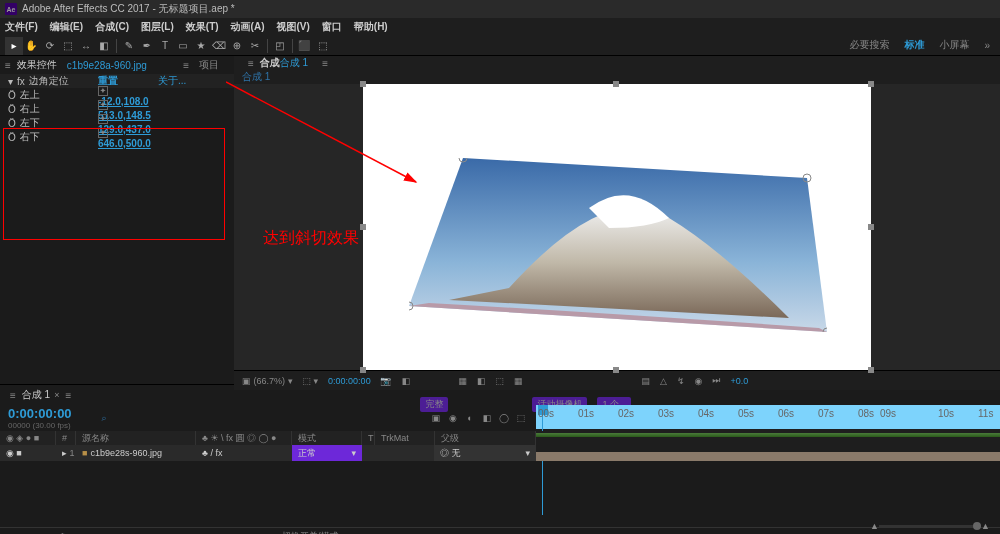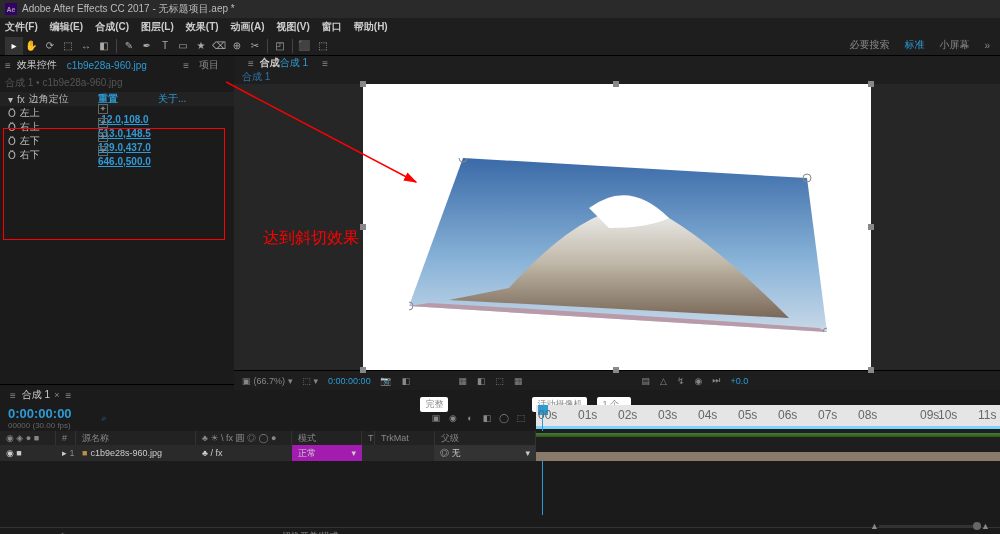--- a/index.html
+++ b/index.html
@@ -6,21 +6,21 @@
   body { width:1000px; height:534px; background:#1a1a1a; color:#ccc; font-size:11px; overflow:hidden; position:relative; }
   .titlebar { height:18px; background:#2a2a2a; display:flex; align-items:center; padding:0 5px; font-size:10px; color:#bbb;text-align:center; }
   .titlebar .ae-logo { width:12px; height:12px; background:#330066; margin-right:5px; border-radius:1px; display:flex; align-items:center; justify-content:center; color:#999; font-size:7px; font-weight:bold; }
   .menubar { height:18px; background:#1e1e1e; display:flex; align-items:center; padding:0 5px; font-size:10px; color:#ccc; }
   .menubar span { margin-right:12px; cursor:pointer;font-weight:bold; }
   .toolbar { height:20px; background:#1e1e1e; display:flex; align-items:center; padding:0 5px; border-bottom:1px solid #000; }
   .toolbar .tool { width:18px; height:18px; display:flex; align-items:center; justify-content:center; color:#aaa; font-size:10px; cursor:pointer; }
   .toolbar .tool.active { background:#333; color:#fff; }
   .toolbar .sep { width:1px; height:14px; background:#444; margin:0 3px; }
   .workspaces { position:absolute; right:10px; top:38px; display:flex; gap:15px; font-size:10px; color:#888; align-items:center; }
-  .workspaces .active { color:#2e9bd6; }
+  .workspaces .active { color:#2e9bd6;font-weight:bold; }
   .workspaces .pick { color:#888; }
   .main { display:flex; height:328px; }
   .left-panel { width:234px; background:#1b1b1b; position:relative; }
   .panel-tabs { height:18px; display:flex; align-items:center; padding:0 5px; font-size:10px; background:#1b1b1b; }
   .panel-tabs .tab { margin-right:10px; color:#888; }
   .panel-tabs .tab.active { color:#ccc; }
   .panel-tabs .fxlink { color:#2e9bd6; }
   .panel-tabs .menu-ic { color:#888; margin-left:auto; }
   .effect-head { padding:2px 5px; font-size:10px; color:#555; }
   .fx-row { height:14px; display:flex; align-items:center; font-size:10px; padding:0 8px; color:#bbb; }
@@ -40,35 +40,35 @@
   .breadcrumb { height:16px; padding:0 8px; font-size:10px; color:#2e73a8; }
   .canvas-area { flex:1; background:#262626; display:flex; align-items:center; justify-content:center; position:relative; }
   .canvas { width:508px; height:286px; background:#fff; position:relative; }
   .canvas .handle { width:6px; height:6px; background:#888; position:absolute; }
   .mountain { position:absolute; width:418px; height:174px; left:46px; top:74px; }
   .annotation { position:absolute; left:263px; top:228px; font-size:16px; color:#ff0000; font-family:"SimSun",serif; }
   .arrow { position:absolute; left:226px; top:72px; width:200px; height:120px; pointer-events:none; }
   .viewer-footer { height:20px; background:#1e1e1e; display:flex; align-items:center; padding:0 8px; font-size:9px; color:#888; border-top:1px solid #000; }
   .viewer-footer .item { margin-right:10px; display:flex; align-items:center; gap:3px; }
   .viewer-footer .timecode { color:#2e9bd6; }
-  .viewer-footer .dropdown { background:#ffffff; padding:1px 5px; border-radius:2px;margin-top:48px; }
+  .viewer-footer .dropdown { background:#4c1d95; padding:1px 5px; border-radius:2px;margin-top:48px; }
   .timeline { height:150px; background:#1b1b1b; border-top:1px solid #000; }
   .tl-tabs { height:20px; background:#1b1b1b; display:flex; align-items:center; padding:0 10px; font-size:10px; }
   .tl-tabs .tltab { color:#ccc; }
   .tl-tabs .menu-ic { color:#888; margin-left:6px; }
   .tl-tabs .x { color:#888; margin-left:4px; font-size:9px; }
   .tl-header { height:26px; display:flex; }
   .tl-left { width:536px; display:flex; align-items:center; padding:0 8px; }
   .tl-time { color:#2e9bd6; font-size:13px; font-weight:bold; }
   .tl-sub { color:#666; font-size:8px; }
   .tl-search { color:#2e73a8; font-size:9px; margin-left:30px; }
   .tl-icons { display:flex; gap:3px; margin-left:auto; }
   .tl-icons .ic { width:14px; height:14px; display:flex; align-items:center; justify-content:center; color:#888; font-size:9px; }
   .tl-right { flex:1; background:#1e1e1e; position:relative; }
-  .ruler { height:24px; background:#e5e5e5; border-bottom:3px solid #7dd3fc; display:flex; font-size:12px; color:#666; position:relative; }
+  .ruler { height:24px; background:#7dd3fc; border-bottom:5px solid #7dd3fc; display:flex; font-size:10px; color:#666; position:relative; }
   .ruler .tick { position:absolute; top:3px; }
   .playhead { position:absolute; left:2px; top:0; width:10px; height:10px; background:#2e9bd6; }
   .playhead::after { content:''; position:absolute; left:4px; top:10px; width:1px; height:100px; background:#2e9bd6; }
   .tl-cols { height:14px; display:flex; font-size:9px; color:#888; background:#222; }
   .tl-cols .c { padding:0 6px; border-right:1px solid #333; display:flex; align-items:center; }
   .layer-row { height:16px; display:flex; font-size:9px; background:#2a2a2a; }
   .layer-row .lc { padding:0 6px; display:flex; align-items:center; gap:3px; }
   .layer-bar { flex:1; background:#1e1e1e; position:relative; }
   .green-bar { position:absolute; left:0; top:2px; height:4px; width:100%; background:linear-gradient(to bottom,#4a7a3a,#2a5a1a); }
   .clip-bar { position:absolute; left:0; top:7px; height:9px; width:100%; background:#8a7a6a; }
@@ -131,21 +131,20 @@
 <div class="main">
 
   <div class="left-panel">
     <div class="panel-tabs">
       <span class="menu-ic" style="margin-left:0;margin-right:6px;">≡</span>
       <span class="tab active">效果控件</span>
       <span class="fxlink">c1b9e28a-960.jpg</span>
       <span class="menu-ic">≡</span>
       <span class="tab" style="margin-left:10px;">项目</span>
     </div>
-    <div class="effect-head">合成 1 • c1b9e28a-960.jpg</div>
 
     <div class="fx-row header">
       <div class="col1">
           <span>▾</span>
           <span>fx</span>
           <span>边角定位</span>
         </div>
       <div class="col2 reset-col">重置</div>
       <div class="col3 reset-col">关于...</div>
     </div>
@@ -290,21 +289,21 @@
         <div class="playhead"></div>
         <span class="tick" style="left:2px">00s</span>
         <span class="tick" style="left:42px">01s</span>
         <span class="tick" style="left:82px">02s</span>
         <span class="tick" style="left:122px">03s</span>
         <span class="tick" style="left:162px">04s</span>
         <span class="tick" style="left:202px">05s</span>
         <span class="tick" style="left:242px">06s</span>
         <span class="tick" style="left:282px">07s</span>
         <span class="tick" style="left:322px">08s</span>
-        <span class="tick" style="left:384px">09s</span>
+        <span class="tick" style="left:344px">09s</span>
         <span class="tick" style="left:402px">10s</span>
         <span class="tick" style="left:442px">11s</span>
       </div>
     </div>
   </div>
 
   <div style="display:flex;">
     <div style="width:536px;">
       <div class="tl-cols">
         <div class="c" style="width:56px">◉ ◈ ● ■</div>
@@ -320,21 +319,21 @@
         <div class="lc" style="width:56px">◉    ■</div>
         <div class="lc" style="width:20px">
             <span>▸</span>
             <span style="color:#888">1</span>
           </div>
         <div class="lc" style="width:120px">
             <span style="color:#b89048">■</span>
             <span>c1b9e28s-960.jpg</span>
           </div>
         <div class="lc" style="width:96px">♣   / fx</div>
-        <div class="lc" style="width:70px;background:#a21caf">
+        <div class="lc" style="width:70px;background:#6d28d9">
             <span>正常</span>
             <span style="margin-left:auto">▾</span>
           </div>
         <div class="lc" style="width:12px"></div>
         <div class="lc" style="width:60px"></div>
         <div class="lc" style="flex:1;background:#333">
             <span>◎ 无</span>
             <span style="margin-left:auto">▾</span>
           </div>
       </div>

